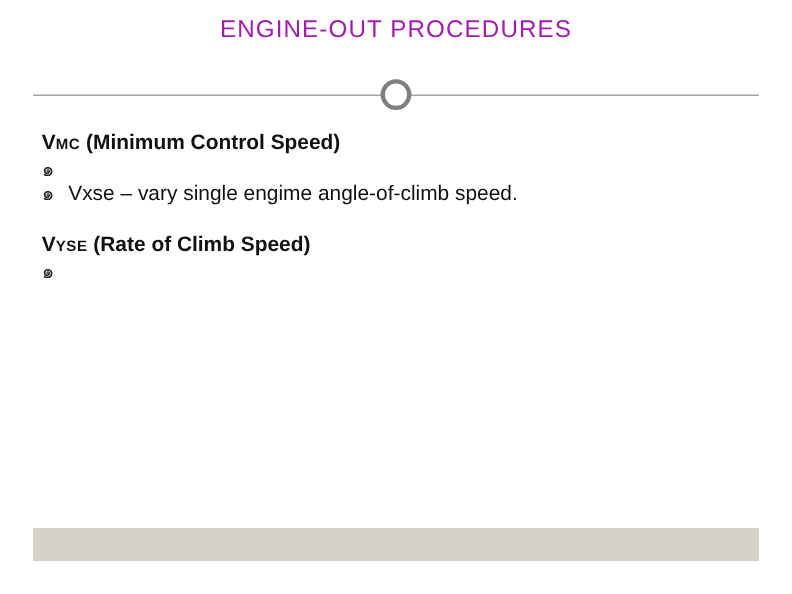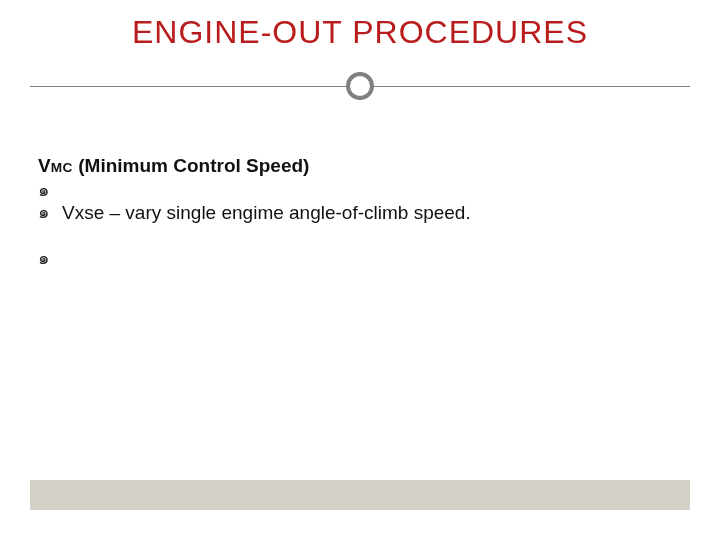--- a/index.html
+++ b/index.html
@@ -9,23 +9,23 @@
     width: 720px;
     height: 540px;
     background: #fff;
   }
   .title {
     position: absolute;
     top: 14px;
     left: 0;
     width: 100%;
     text-align: center;
-    font-size: 32px;
+    font-size: 22px;
     letter-spacing: 1px;
-    color: #b91c1c;
+    color: #a21caf;
     font-weight: 400;
   }
   .divider {
     position: absolute;
     top: 72px;
     left: 30px;
     right: 30px;
     height: 30px;
   }
   .divider .line {
@@ -48,21 +48,20 @@
     background: #fff;
   }
   .content {
     position: absolute;
     top: 118px;
     left: 38px;
     right: 38px;
     color: #111;
     font-size: 19px;
     line-height: 1.3;
-    margin-top: 36px;
   }
   .section { margin-bottom: 22px; }
   .section-head { font-weight: 700; }
   .section-head .vsym { }
   .section-head .sub { font-size: 0.72em; vertical-align: baseline; letter-spacing: 0.5px; }
   .bullet {
     padding-left: 24px;
     position: relative;
   }
   .bullet::before {
@@ -118,20 +117,23 @@
     </div>
 
     <div class="section">
       <div class="bullet">
         <span class="marker">๑</span>
         <span>Vxse – vary single engime angle-of-climb speed.</span>
       </div>
     </div>
 
     <div class="section">
+      <div class="section-head">
+        <span class="vsym">V</span><span class="sub">YSE</span><span> (Rate of Climb Speed)</span>
+      </div>
       <div class="bullet">
         <span class="marker">๑</span>
       </div>
     </div>
 
   </div>
 
   <div class="footer-band"></div>
 </div>
 

